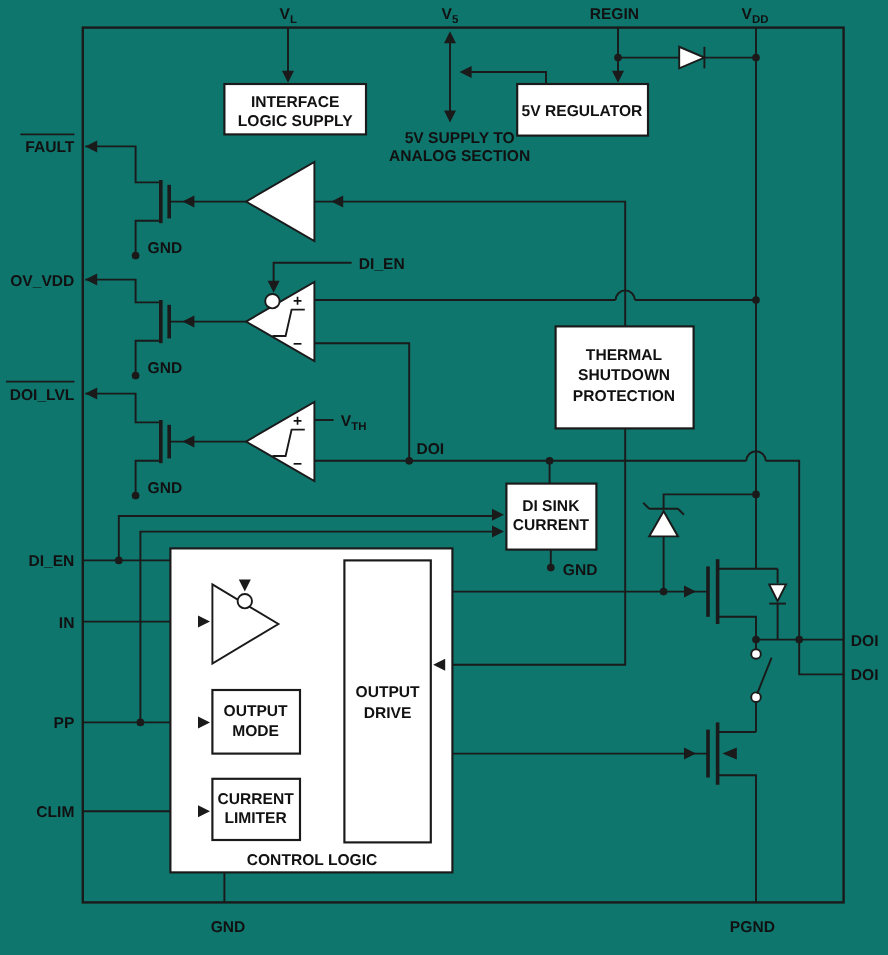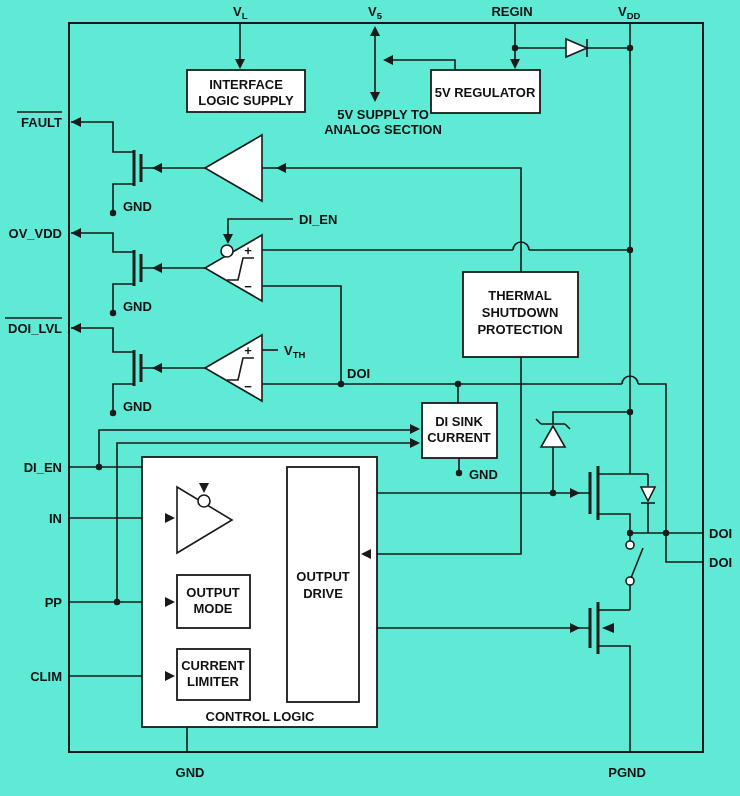--- a/index.html
+++ b/index.html
@@ -1,16 +1,16 @@
 <!DOCTYPE html>
 <html><head>
 <meta charset="utf-8">
 <style>
   html,body{margin:0;padding:0;background:#ffffff;}
-  .stage{width:740px;height:796px;background:#5eead4;position:relative;}
+  .stage{width:740px;height:796px;background:#0f766e;position:relative;}
   svg{display:block;}
   .w{stroke:#1a1a1a;stroke-width:1.6;fill:none;}
   .bw{stroke:#1a1a1a;stroke-width:2;fill:none;}
   .bx{fill:#ffffff;stroke:#1a1a1a;stroke-width:1.8;}
   .sym{fill:#ffffff;stroke:#1a1a1a;stroke-width:1.6;}
   .bar{stroke:#1a1a1a;stroke-width:3;fill:none;}
   .dot{fill:#1a1a1a;stroke:none;}
   .ah{fill:#1a1a1a;stroke:none;}
   .t{font-family:"Liberation Sans",sans-serif;font-weight:700;font-size:13px;fill:#111;}
   .ts{font-size:9.5px;}

